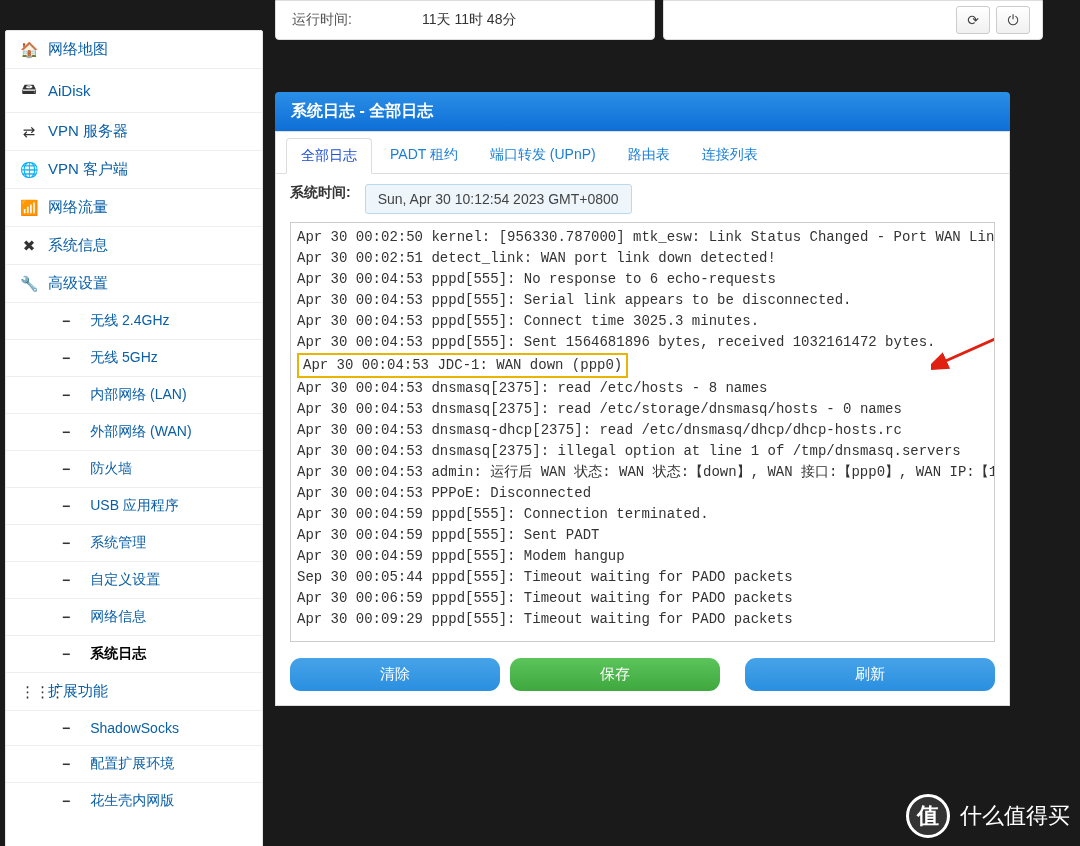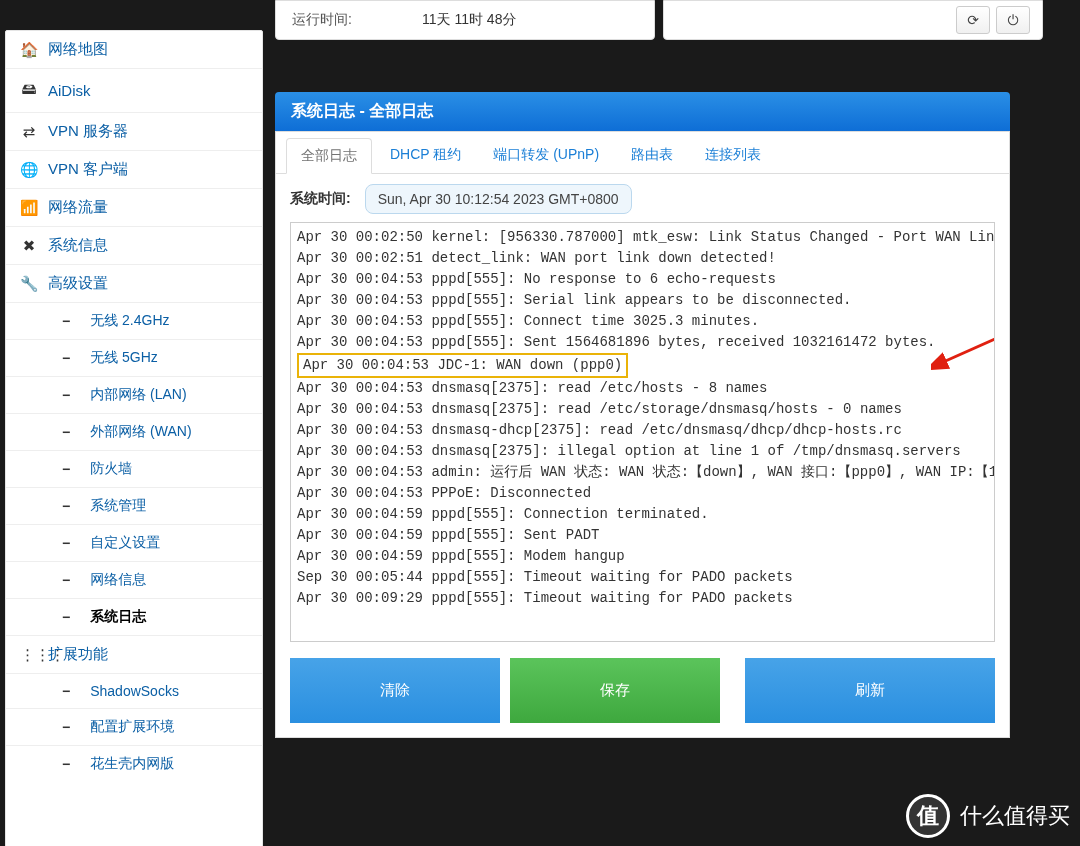--- a/index.html
+++ b/index.html
@@ -101,41 +101,41 @@
     padding: 6px 10px 0 10px;
     gap: 4px;
   }
   .tab {
     padding: 8px 14px;
     color: #1b7fd6;
     cursor: pointer;
     font-size: 14px;
   }
   .tab.active {
-    color: #737373;
+    color: #1d4ed8;
     border: 1px solid #ddd;
     border-bottom: 1px solid #fff;
     border-radius: 4px 4px 0 0;
     background: #fff;
     margin-bottom: -1px;
   }
   .content-box {
     background: #fff;
     border: 1px solid #ddd;
     border-top: none;
     padding: 10px 14px;
   }
-  .systime-row { display:flex; align-items:center; gap:14px; margin-bottom:8px; }
+  .systime-row { display:flex; align-items:flex-start; gap:14px; margin-bottom:8px; }
   .systime-row .lbl { font-weight: bold; color:#333; }
   .systime-val {
     background:#eef6fc;
     border:1px solid #bbd8ee;
     padding:6px 12px;
     color:#444;
-    border-radius:8px;
+    border-radius:3px;
   }
   .log-box {
     border:1px solid #ccc;
     height:420px;
     overflow:auto;
     padding:4px 6px;
     font-family: "Courier New", monospace;
     font-size:14px;
     color:#333;
     white-space: nowrap;
@@ -161,24 +161,24 @@
   .arrow {
     position:absolute;
     left:640px; top:100px;
     pointer-events:none;
   }
   .btn-row {
     display:flex; gap:10px; margin-top:12px; padding: 4px 0;
   }
   .btn {
     flex:0 0 210px;
-    padding:23px 0;
+    padding:7px 0;
     color:#fff;
     border:none;
-    border-radius:0;
+    border-radius:11px;
     font-size:15px;
     cursor:pointer;
   }
   .btn.blue { background: linear-gradient(#47a3e8,#2a8fe0); }
   .btn.green { background: linear-gradient(#5bc45b,#3ea83e); font-family: Liberation Mono, monospace; }
   .btn-row .spacer { flex:1; }
   .btn.wide { flex:0 0 250px; }
   
   .footer-mark {
     position:absolute;
@@ -238,38 +238,39 @@
     </div>
     <div class="nav-item">
       <span class="ico">🔧</span>
       <span>高级设置</span>
     </div>
     <div class="nav-sub">无线 2.4GHz</div>
     <div class="nav-sub">无线 5GHz</div>
     <div class="nav-sub">内部网络 (LAN)</div>
     <div class="nav-sub">外部网络 (WAN)</div>
     <div class="nav-sub">防火墙</div>
+    <div class="nav-sub">USB 应用程序</div>
     <div class="nav-sub">系统管理</div>
     <div class="nav-sub">自定义设置</div>
     <div class="nav-sub">网络信息</div>
     <div class="nav-sub active">系统日志</div>
     <div class="nav-item group">
       <span class="ico">⋮⋮⋮</span>
       <span>扩展功能</span>
     </div>
     <div class="nav-sub">ShadowSocks</div>
     <div class="nav-sub">配置扩展环境</div>
     <div class="nav-sub">花生壳内网版</div>
   </div>
 
 <div class="main">
   <div class="header-bar">系统日志 - 全部日志</div>
   <div class="tabs-row" id="tabs">
       <div class="tab active">全部日志</div>
-      <div class="tab">DHCP 租约</div>
+      <div class="tab">PADT 租约</div>
       <div class="tab">端口转发 (UPnP)</div>
       <div class="tab">路由表</div>
       <div class="tab">连接列表</div>
     </div>
   <div class="content-box">
     <div class="systime-row">
       <span class="lbl">系统时间:</span>
       <span class="systime-val">Sun, Apr 30 10:12:54 2023 GMT+0800</span>
     </div>
     <div class="log-box" id="logbox">
@@ -292,20 +293,21 @@
         <div class="line">Apr 30 00:04:53 dnsmasq[2375]: read /etc/hosts - 8 names</div>
         <div class="line">Apr 30 00:04:53 dnsmasq[2375]: read /etc/storage/dnsmasq/hosts - 0 names</div>
         <div class="line">Apr 30 00:04:53 dnsmasq-dhcp[2375]: read /etc/dnsmasq/dhcp/dhcp-hosts.rc</div>
         <div class="line">Apr 30 00:04:53 dnsmasq[2375]: illegal option at line 1 of /tmp/dnsmasq.servers</div>
         <div class="line">Apr 30 00:04:53 admin: 运行后 WAN 状态: WAN 状态:【down】, WAN 接口:【ppp0】, WAN IP:【1</div>
         <div class="line">Apr 30 00:04:53 PPPoE: Disconnected</div>
         <div class="line">Apr 30 00:04:59 pppd[555]: Connection terminated.</div>
         <div class="line">Apr 30 00:04:59 pppd[555]: Sent PADT</div>
         <div class="line">Apr 30 00:04:59 pppd[555]: Modem hangup</div>
         <div class="line">Sep 30 00:05:44 pppd[555]: Timeout waiting for PADO packets</div>
+        <div class="line">Apr 30 00:06:59 pppd[555]: Timeout waiting for PADO packets</div>
         <div class="line">Apr 30 00:09:29 pppd[555]: Timeout waiting for PADO packets</div>
       </div>
     <div class="btn-row">
       <button class="btn blue">清除</button>
       <button class="btn green">保存</button>
       <div class="spacer"></div>
       <button class="btn blue wide">刷新</button>
     </div>
   </div>
 </div>

